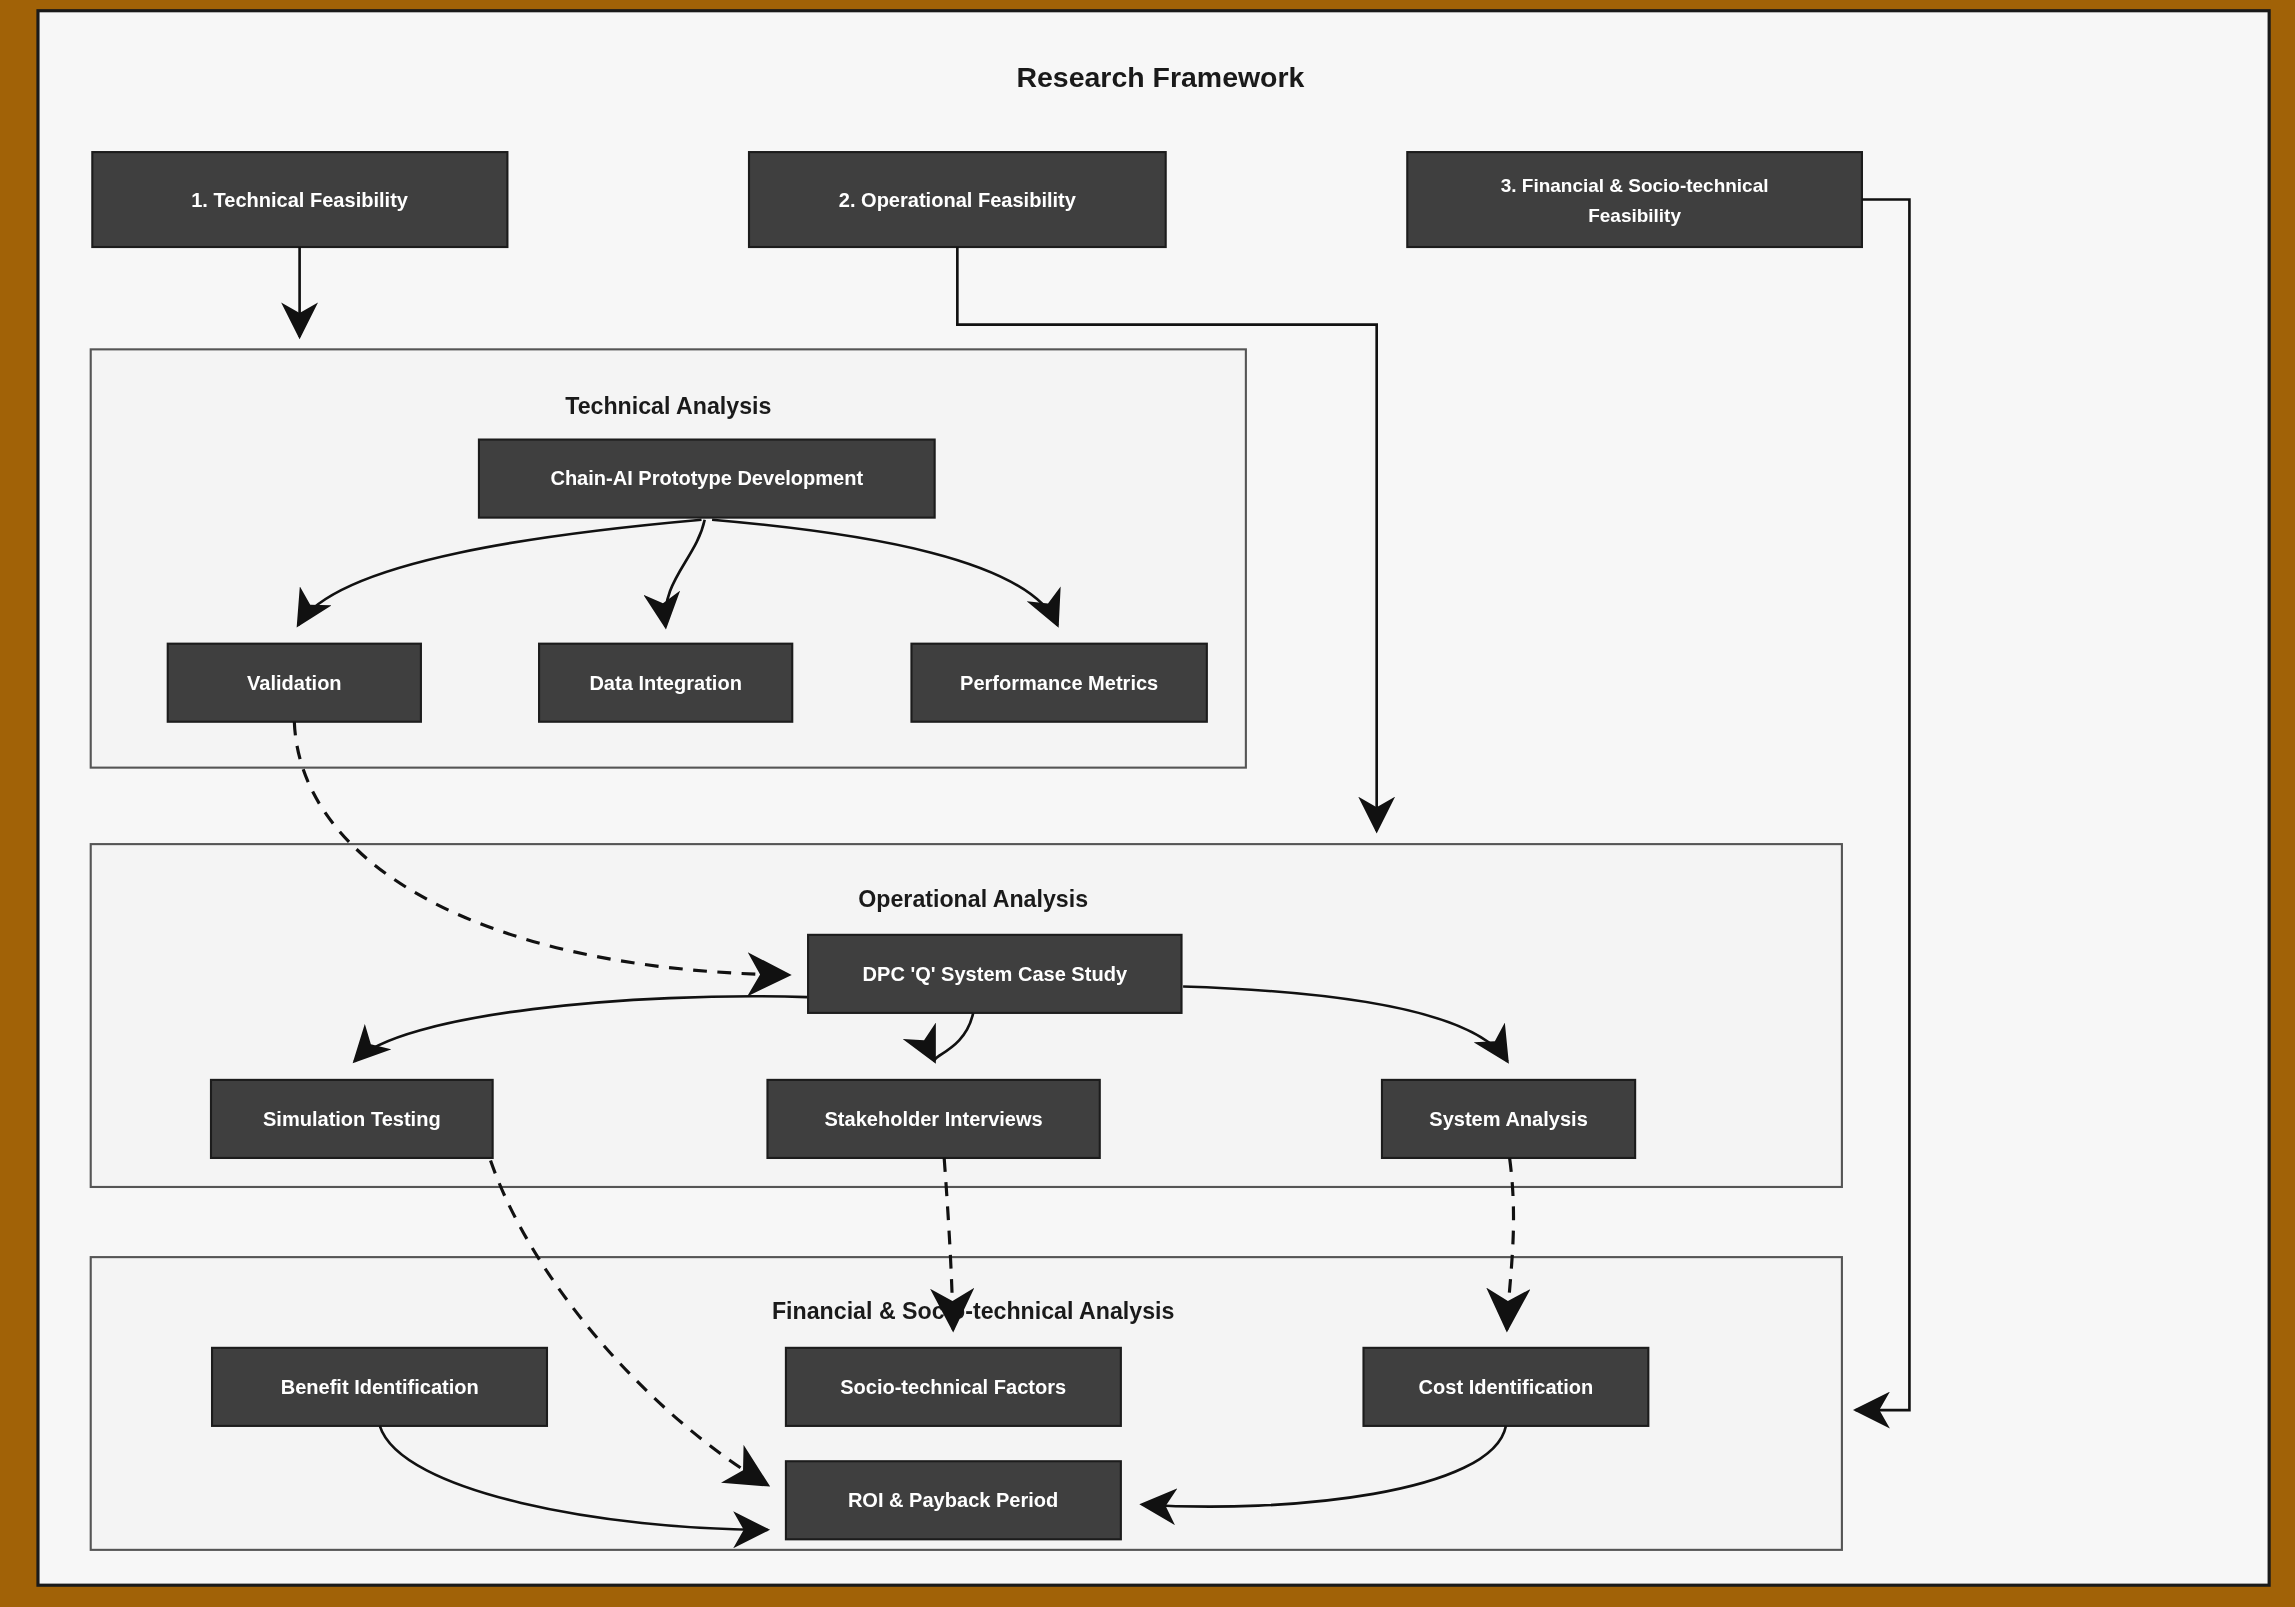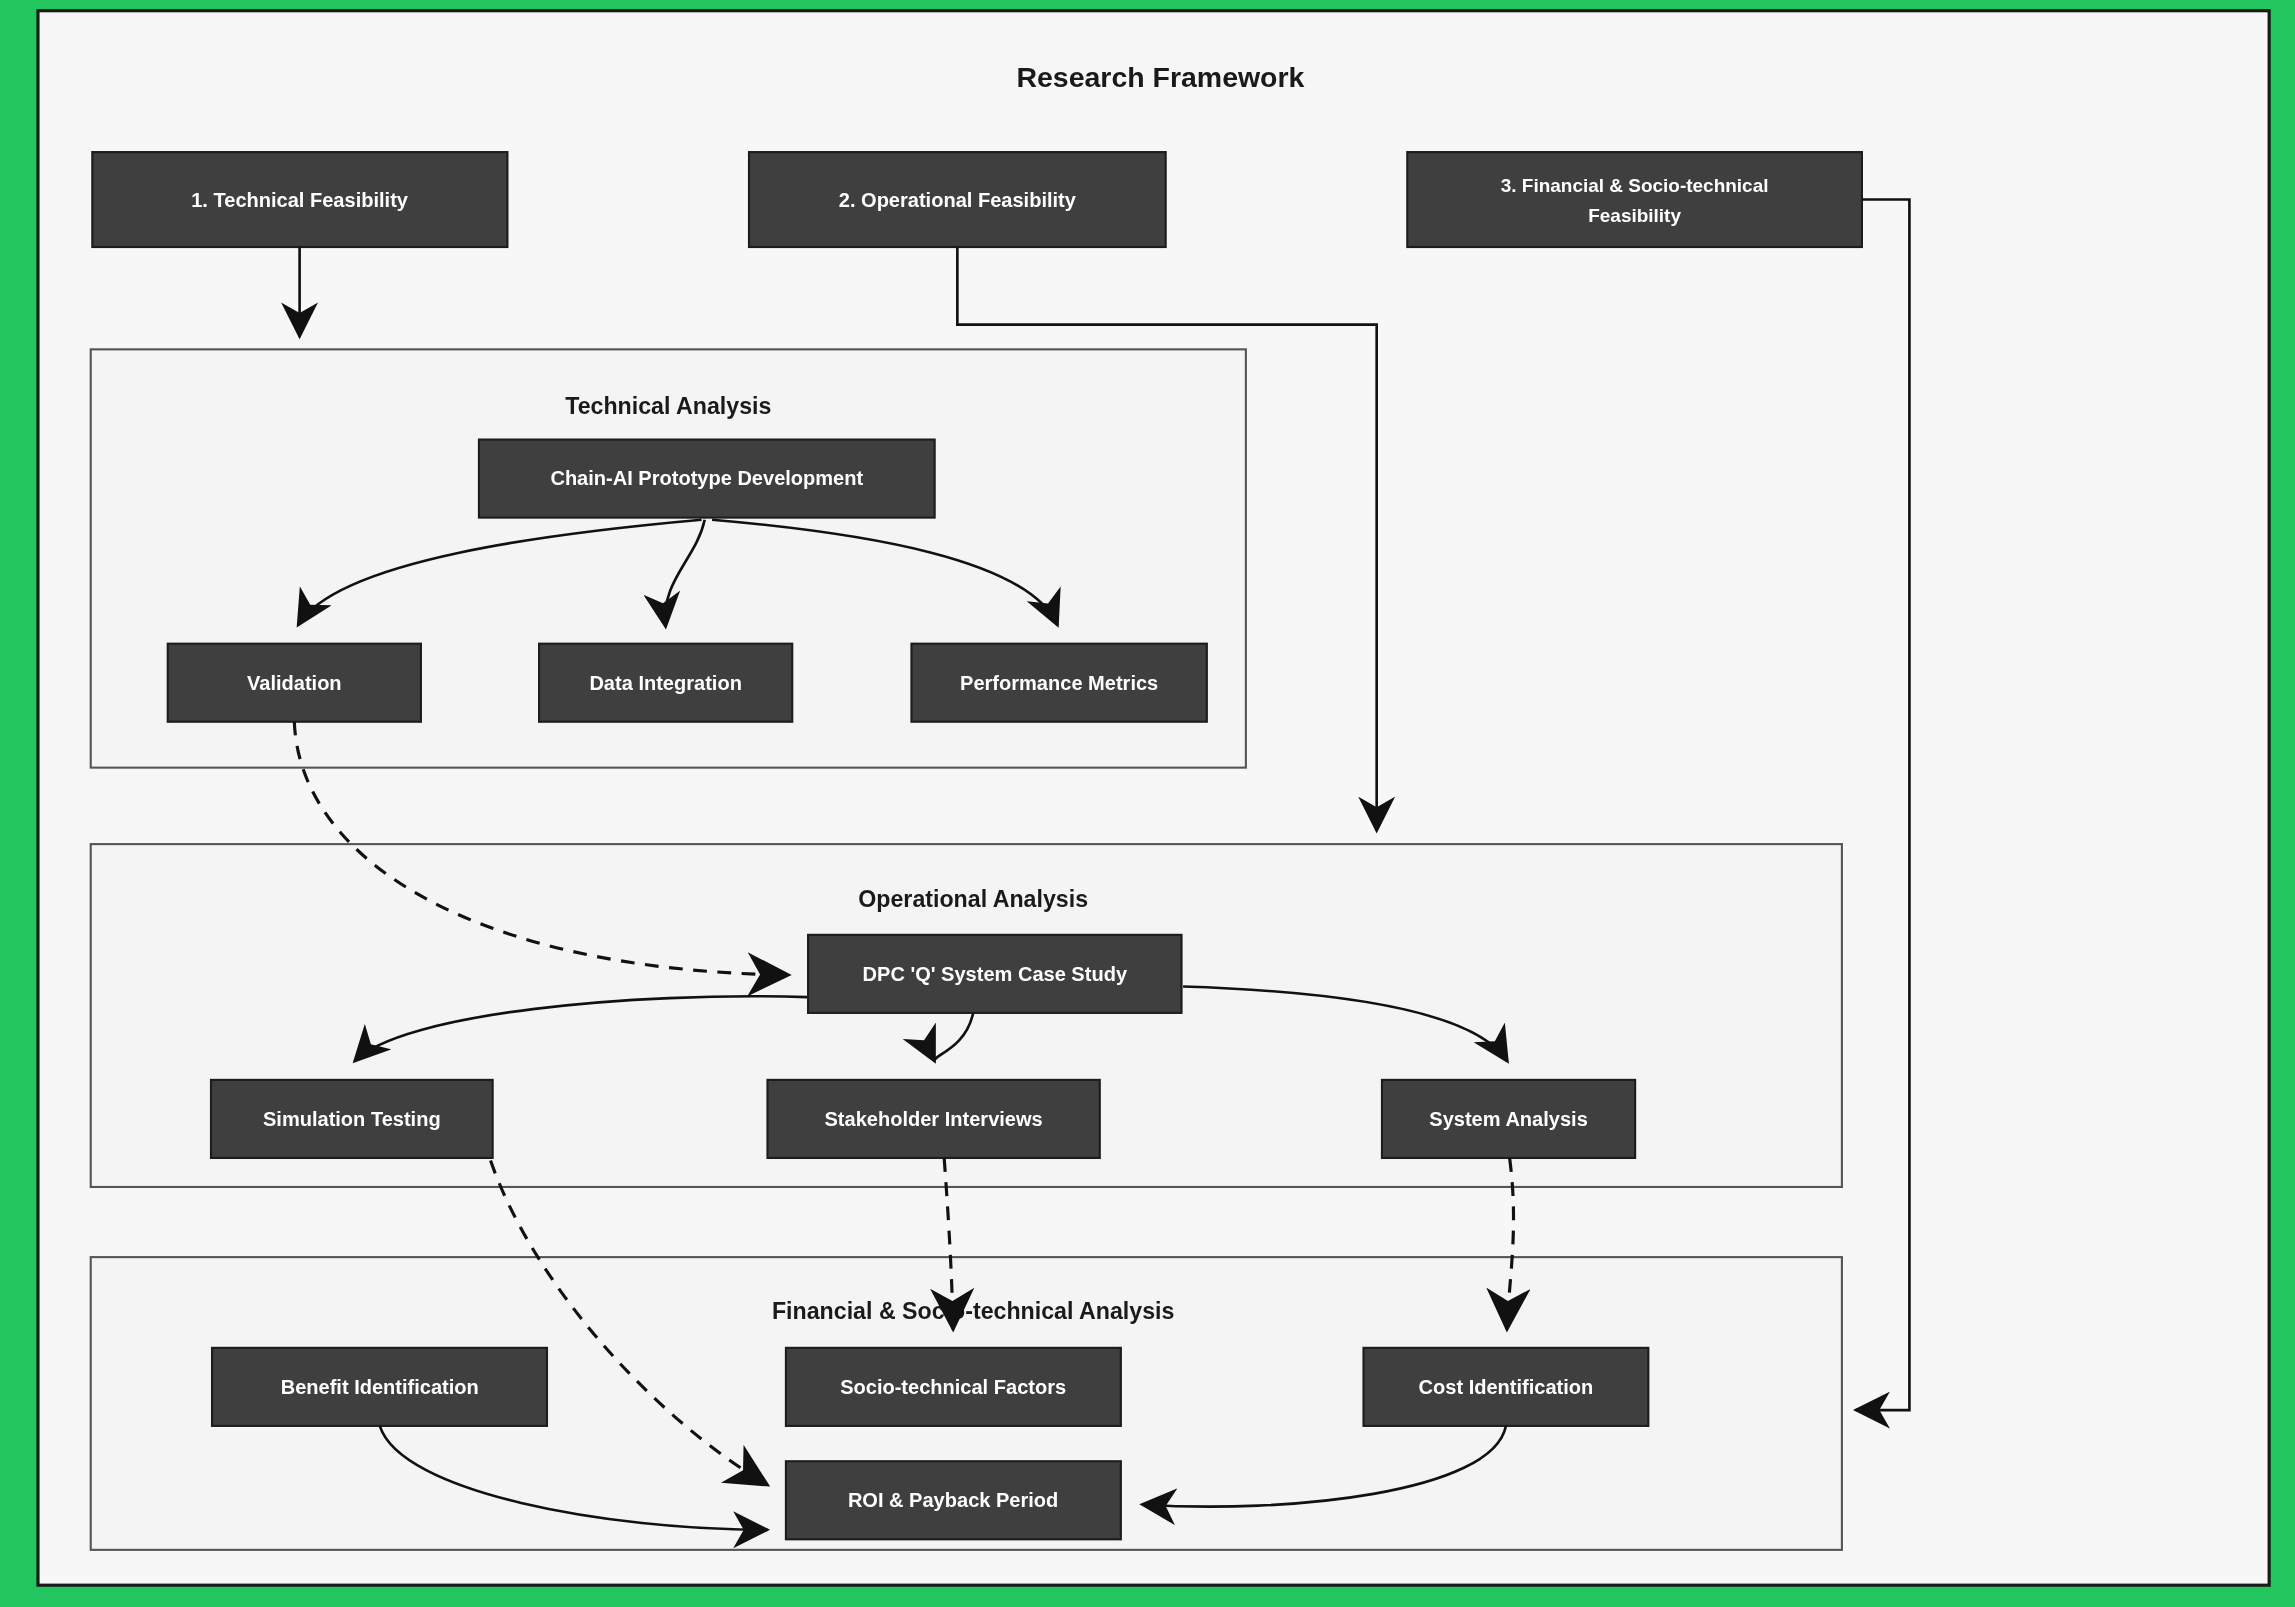--- a/index.html
+++ b/index.html
@@ -5,21 +5,21 @@
   html, body {
     margin: 0;
     padding: 0;
     background: #ffffff;
     font-family: "Liberation Sans", sans-serif;
   }
   #canvas {
     position: relative;
     width: 2295px;
     height: 1607px;
-    background: #22c55e;
+    background: #a16207;
     overflow: hidden;
   }
   svg.diagram {
     display: block;
     width: 2295px;
     height: 1607px;
   }
   .outer-frame {
     fill: #f7f7f7;
     stroke: #1a1a1a;

